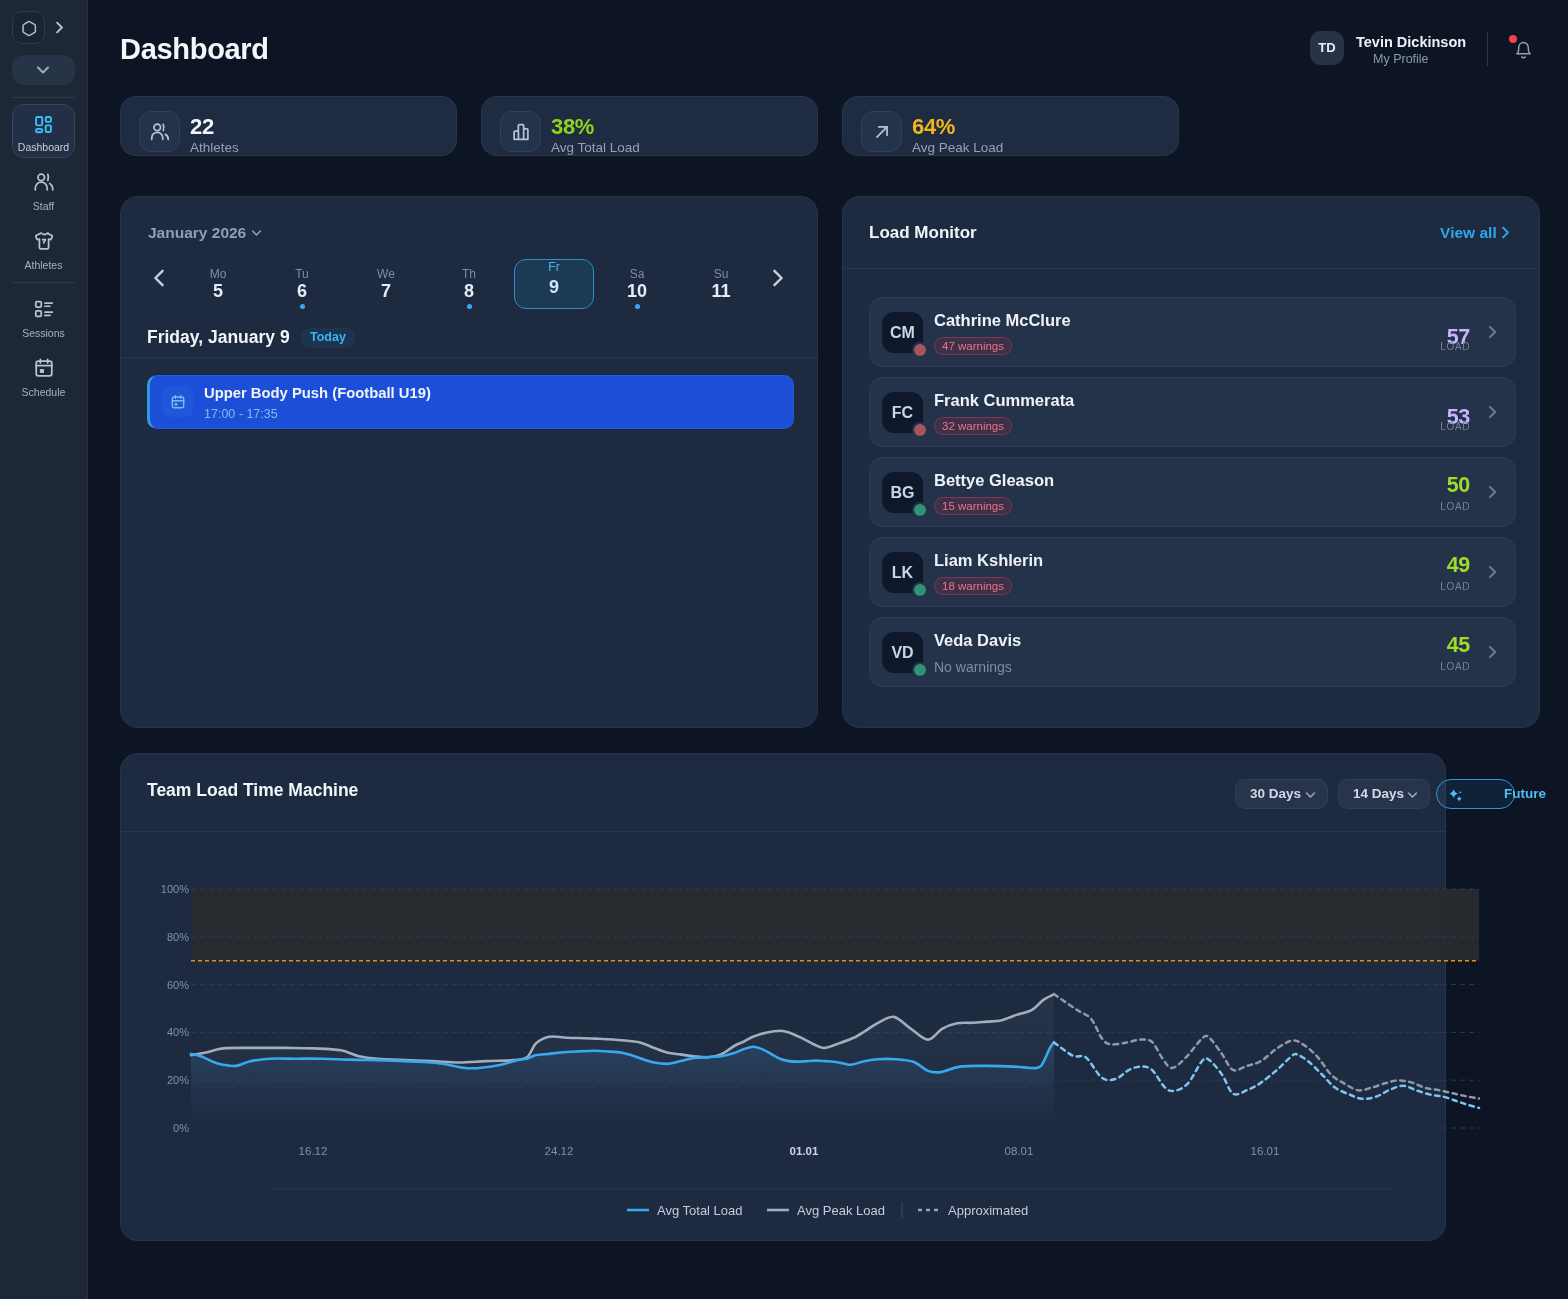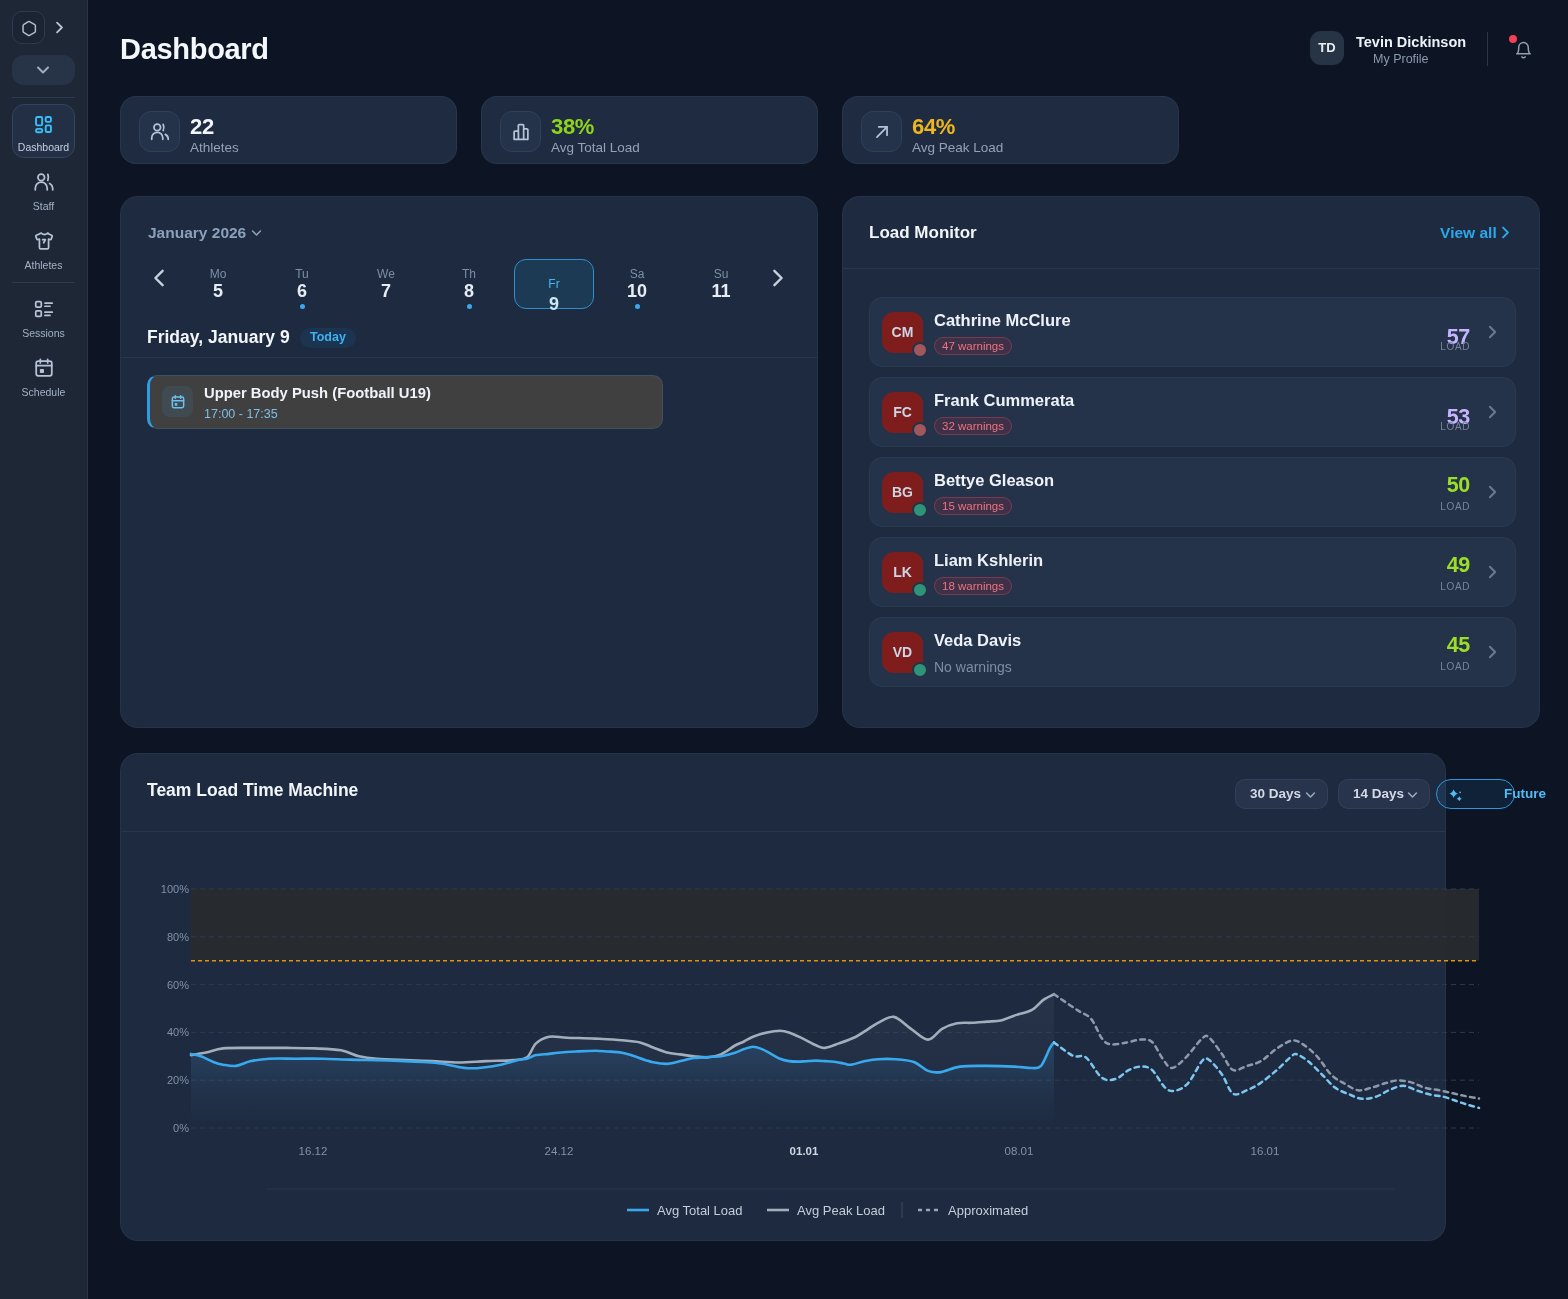--- a/index.html
+++ b/index.html
@@ -20,53 +20,53 @@
 .navActive .lbl { display:block; font-size:10.5px; color:#c4d0e0; margin-top:2px; }
 
 .h1 { position:absolute; left:120px; top:33px; font-size:29px; font-weight:bold; letter-spacing:-0.3px; color:#f4f7fb; }
 .avatar { position:absolute; left:1310px; top:31px; width:34px; height:34px; border-radius:11px; background:#273445; color:#e8edf4; font-size:13px; font-weight:bold; text-align:center; line-height:34px; }
 .pname { position:absolute; left:1356px; top:34px; font-size:14.5px; font-weight:bold; color:#eef2f8; }
 .psub { position:absolute; left:1356px; top:52px; font-size:12.5px; color:#8a99ad;margin-left:17px; }
 .hdrDiv { position:absolute; left:1487px; top:32px; height:34px; border-left:1px solid #2b3749; }
 .bell { position:absolute; left:1512px; top:39px; color:#92a1b5; }
 .bellDot { position:absolute; left:1509px; top:35px; width:8px; height:8px; border-radius:50%; background:#f43f54; }
 
-.stat { position:absolute; top:96px; width:337px; height:68px; background:#1e2b41; border:1px solid rgba(148,163,184,0.09); border-radius:16px; }
+.stat { position:absolute; top:96px; width:337px; height:60px; background:#1e2b41; border:1px solid rgba(148,163,184,0.09); border-radius:16px; }
 .stat .ibox { position:absolute; left:18px; top:14px; width:41px; height:41px; border-radius:12px; background:#24324a; border:1px solid #31405a; color:#b6c3d6; }
 .stat .ibox svg { position:absolute; left:8.5px; top:8.5px; }
 .stat .val { position:absolute; left:69px; top:17px; font-size:22px; font-weight:bold; color:#f2f5fa; letter-spacing:-0.3px; }
 .stat .lab { position:absolute; left:69px; top:43px; font-size:13.5px; color:#93a2b7; }
 .sep { color:#51607a; font-weight:normal; }
 
 .card { position:absolute; background:#1d2a3f; border:1px solid rgba(148,163,184,0.08); border-radius:18px; }
 
 .calTitle { position:absolute; left:27px; top:27px; font-size:15.5px; font-weight:bold; color:#8ba0ba; }
 .calTitle svg { vertical-align:1px; margin-left:5px; }
 .wkChev { position:absolute; top:69px; color:#c6d1e0; }
 .dayCol { position:absolute; top:70px; width:60px; text-align:center; }
 .dayCol .dn { font-size:12px; color:#7d8ea6; }
 .dayCol .dd { font-size:18px; font-weight:bold; color:#e6ecf4; margin-top:0px; }
 .dayDot { position:absolute; top:107px; width:5px; height:5px; border-radius:50%; background:#38a9ee; }
 .selDay { position:absolute; left:393px; top:62px; width:80px; height:50px; border-radius:12px; background:#1d3a55; border:1px solid #2f8ecb; text-align:center; }
-.selDay .dn { font-size:12px; color:#4cb2ef; margin-top:17px; }
+.selDay .dn { font-size:12px; color:#4cb2ef; margin-top:0; }
 .selDay .dd { font-size:18px; font-weight:bold; color:#cfe8f8; margin-top:3px; }
 .dayHdr { position:absolute; left:26px; top:130px; font-size:17.5px; font-weight:bold; color:#f2f5fa; }
 .todayBadge { position:absolute; left:179px; top:131px; height:19.5px; line-height:19.5px; padding:0 10px; border-radius:10px; background:#1b3450; color:#3eb2f2; font-size:12.5px; font-weight:bold; }
 .calSep { position:absolute; left:0; right:0; top:160px; border-top:1px solid rgba(148,163,184,0.10); }
-.event { position:absolute; left:26px; top:178px; width:516px; height:54px; background:#404040; border:1px solid rgba(62,160,227,0.18); border-left:3px solid #2f9ce2; border-radius:10px; }
+.event { position:absolute; left:26px; top:178px; width:647px; height:54px; background:#1d4ed8; border:1px solid rgba(62,160,227,0.18); border-left:3px solid #2f9ce2; border-radius:10px; }
 .event .ibox { position:absolute; left:12px; top:10px; width:31px; height:31px; border-radius:8px; background:rgba(56,170,240,0.10); color:#6fc0ee; }
 .event .ibox svg { position:absolute; left:7px; top:7px; }
 .event .t1 { position:absolute; left:54px; top:9px; font-size:14.8px; font-weight:bold; color:#f0f4f9; }
 .event .t2 { position:absolute; left:54px; top:31px; font-size:12.5px; color:#7dbfea; }
 
 .lmTitle { position:absolute; left:26px; top:26px; font-size:17px; font-weight:bold; color:#f2f5fa; }
 .viewAll { position:absolute; right:29px; top:27px; font-size:15.5px; font-weight:bold; color:#2da7ea; }
 .lmSep { position:absolute; left:0; right:0; top:71px; border-top:1px solid rgba(148,163,184,0.10); }
 .lmRow { position:absolute; left:26px; width:647px; height:70px; background:#243349; border:1px solid rgba(148,163,184,0.06); border-radius:14px; }
-.lmRow .av { position:absolute; left:12px; top:14px; width:41px; height:41px; border-radius:12px; background:#7f1d1d; color:#cbd6e4; font-size:14px; font-weight:bold; text-align:center; line-height:41px; }
+.lmRow .av { position:absolute; left:12px; top:14px; width:41px; height:41px; border-radius:12px; background:#0f172a; color:#cbd6e4; font-size:16px; font-weight:bold; text-align:center; line-height:41px; }
 .lmRow .dot { position:absolute; left:42px; top:44px; width:16px; height:16px; border-radius:50%; border:2.5px solid #243349; }
 .dotRed { background:#a2565e; }
 .dotGreen { background:#2f9377; }
 .lmRow .nm { position:absolute; left:64px; top:13px; font-size:16.5px; font-weight:bold; color:#eef2f8; }
 .wbadge { position:absolute; left:64px; top:39px; height:18px; line-height:17px; padding:0 7px; border-radius:9px; background:rgba(190,35,60,0.16); border:1px solid rgba(240,90,110,0.30); color:#ee7384; font-size:11.5px; }
 .nowarn { position:absolute; left:64px; top:41px; font-size:14px; color:#7e8da3; }
 .lmRow .val { position:absolute; right:45px; top:15px; font-size:21.5px; font-weight:bold; text-align:right; letter-spacing:-0.3px; }
 .lmRow .loadlab { position:absolute; right:45px; top:43px; font-size:10px; letter-spacing:0.6px; color:#74839a; text-align:right; }
 .lmRow .chev { position:absolute; right:18px; top:26px; color:#6b7b92; }
 .vAmber { color:#c4b5fd;margin-top:12px; }

